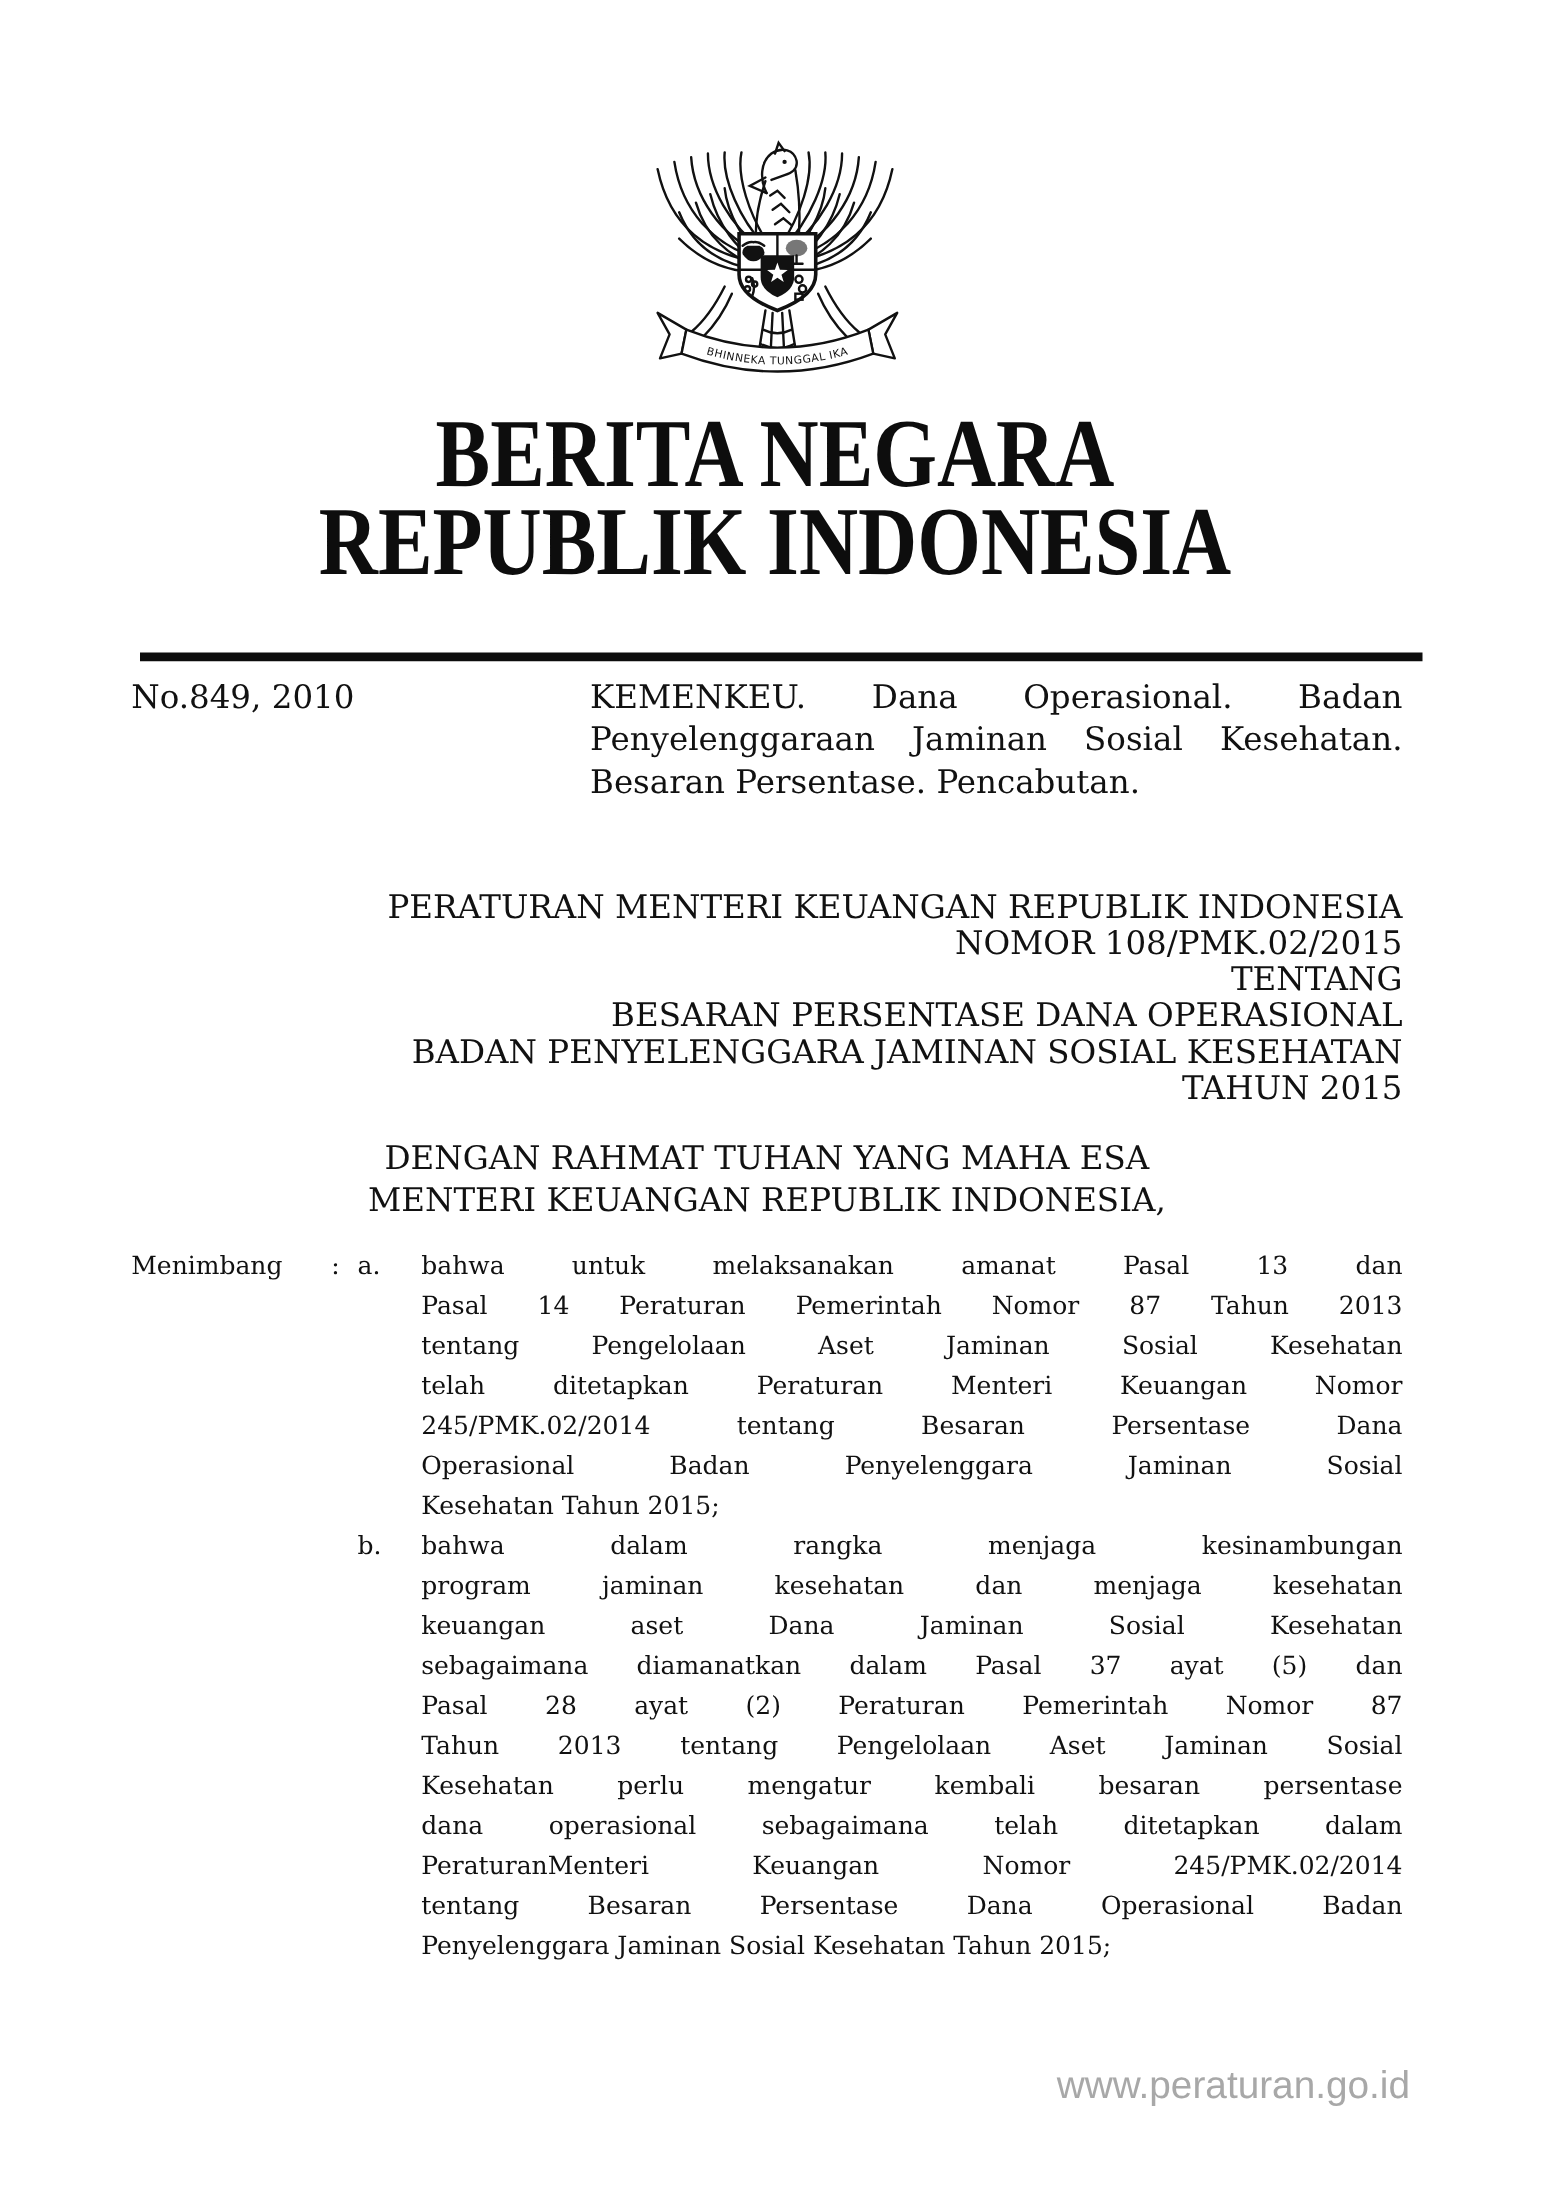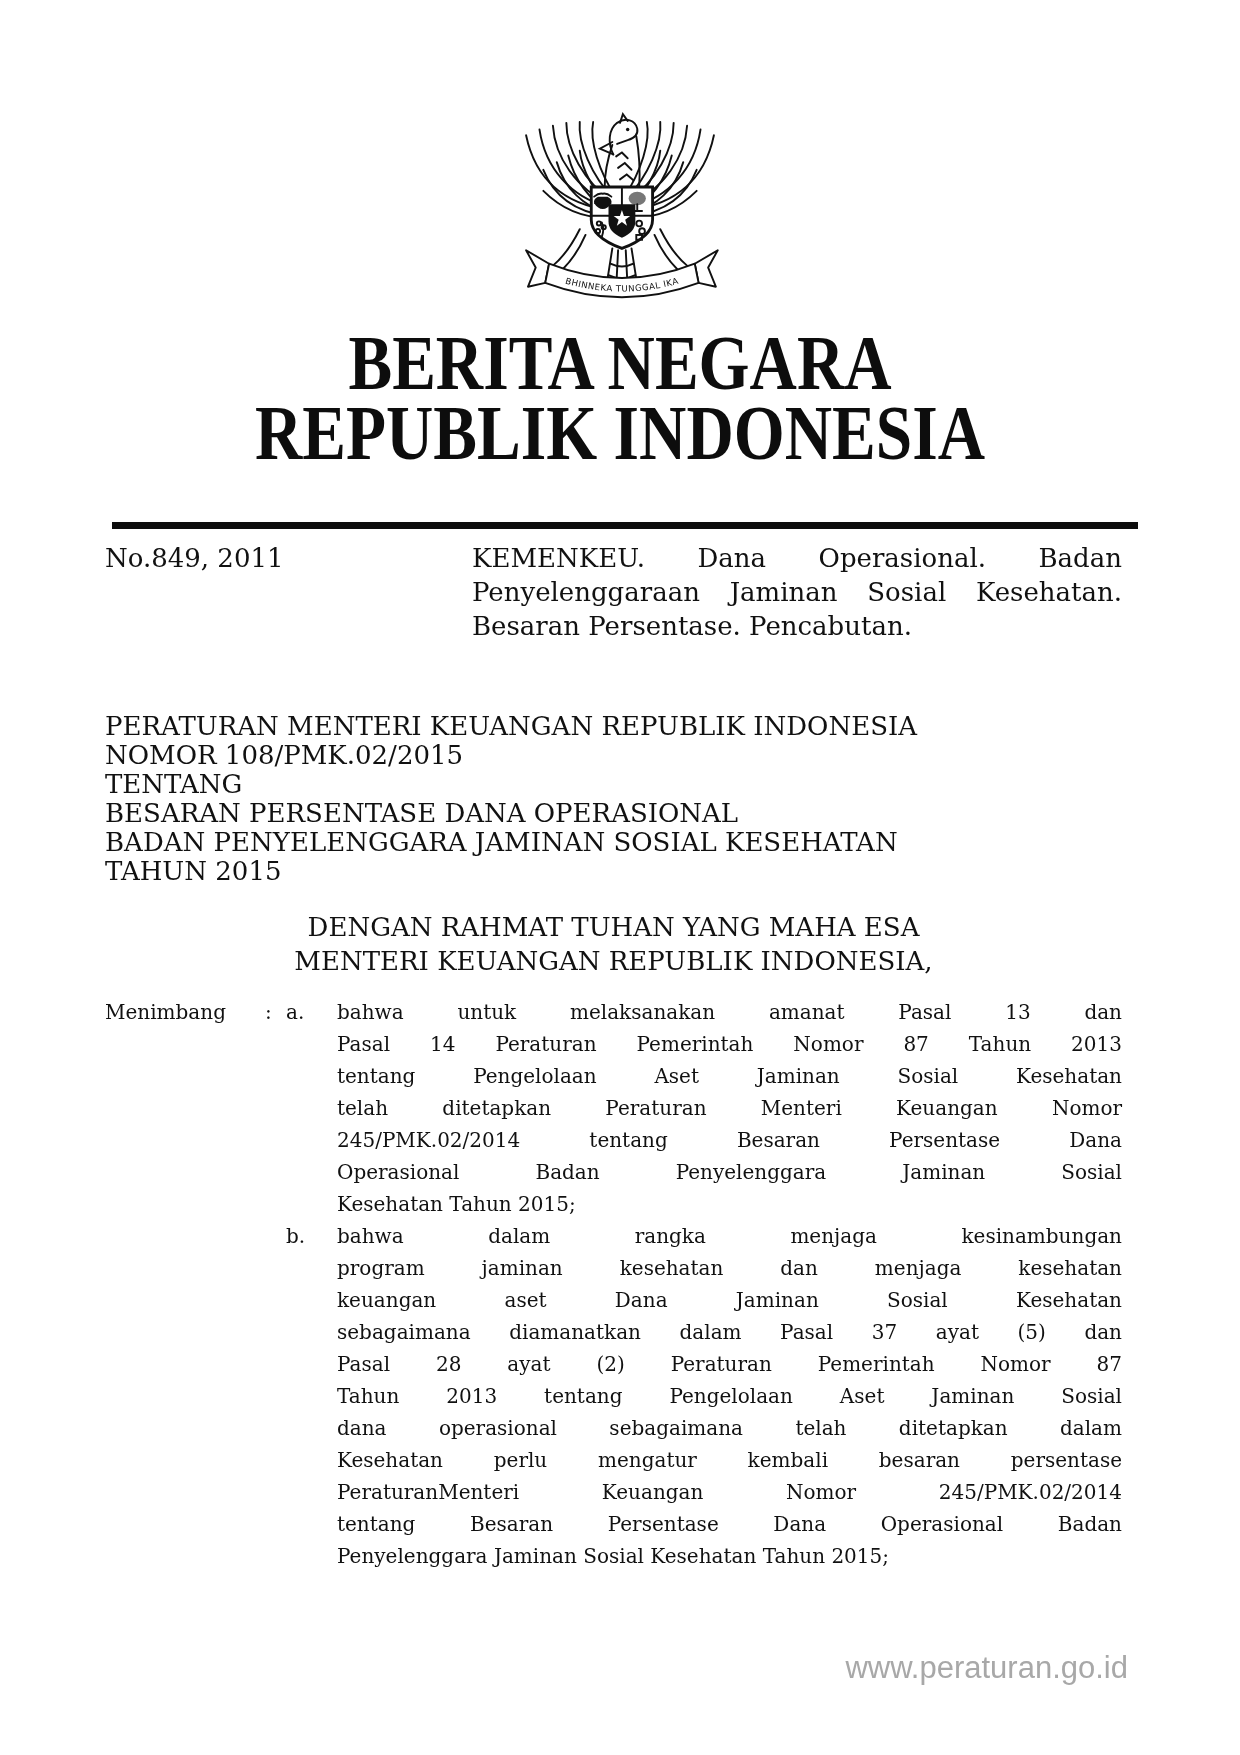--- a/index.html
+++ b/index.html
@@ -66,21 +66,21 @@
     left: 472px;
     top: 541px;
     width: 650px;
     font-size: 26px;
     line-height: 34px;
   }
 
   
   .jline { text-align: justify; text-align-last: justify; }
   .jline.jline-last { text-align-last: left; }
-  .cline { text-align: left; }
+  .cline { text-align: right; }
 
   
   .title-block {
     position: absolute;
     left: 105px;
     top: 712px;
     width: 1017px;
     font-size: 26px;
     line-height: 29px;
     text-align: center;
@@ -209,21 +209,21 @@
     <polygon fill="#fff" points="122,104 124.1,110.1 130.6,110.2 125.4,114.1 127.3,120.3 122,116.6 116.7,120.3 118.6,114.1 113.4,110.2 119.9,110.1"></polygon>
   </svg>
 
   <div class="masthead">
     <div class="mline">BERITA NEGARA</div>
     <div class="mline">REPUBLIK INDONESIA</div>
   </div>
 
   <div class="header-rule"></div>
 
-  <div class="doc-number">No.849, 2011</div>
+  <div class="doc-number">No.849, 2010</div>
   <div class="abstract">
       <div class="jline">KEMENKEU. Dana Operasional. Badan</div>
       <div class="jline">Penyelenggaraan Jaminan Sosial Kesehatan.</div>
       <div class="jline jline-last">Besaran Persentase. Pencabutan.</div>
     </div>
 
   <div class="title-block">
       <div class="cline">PERATURAN MENTERI KEUANGAN REPUBLIK INDONESIA</div>
       <div class="cline">NOMOR 108/PMK.02/2015</div>
       <div class="cline">TENTANG</div>
@@ -253,22 +253,22 @@
       </div>
       <div class="c-item">
         <div class="c-marker">b.</div>
         <div class="c-text">
             <div class="jline">bahwa dalam rangka menjaga kesinambungan</div>
             <div class="jline">program jaminan kesehatan dan menjaga kesehatan</div>
             <div class="jline">keuangan aset Dana Jaminan Sosial Kesehatan</div>
             <div class="jline">sebagaimana diamanatkan dalam Pasal 37 ayat (5) dan</div>
             <div class="jline">Pasal 28 ayat (2) Peraturan Pemerintah Nomor 87</div>
             <div class="jline">Tahun 2013 tentang Pengelolaan Aset Jaminan Sosial</div>
+            <div class="jline">Kesehatan perlu mengatur kembali besaran persentase</div>
             <div class="jline">dana operasional sebagaimana telah ditetapkan dalam</div>
-            <div class="jline">Kesehatan perlu mengatur kembali besaran persentase</div>
             <div class="jline">PeraturanMenteri Keuangan Nomor 245/PMK.02/2014</div>
             <div class="jline">tentang Besaran Persentase Dana Operasional Badan</div>
             <div class="jline jline-last">Penyelenggara Jaminan Sosial Kesehatan Tahun 2015;</div>
           </div>
       </div>
     </div>
   </div>
 
   <div class="footer-url">www.peraturan.go.id</div>
 

